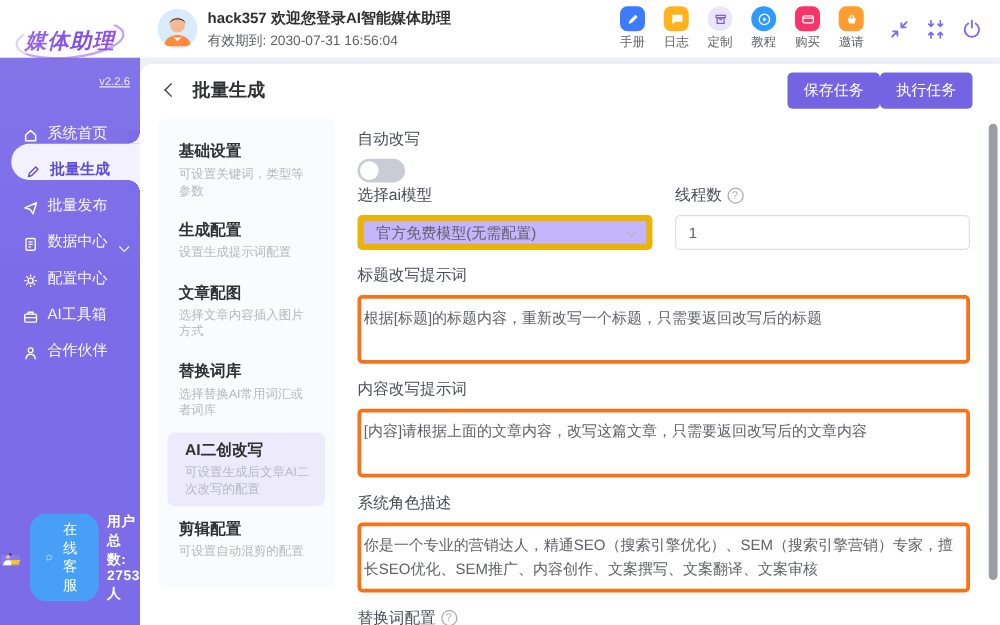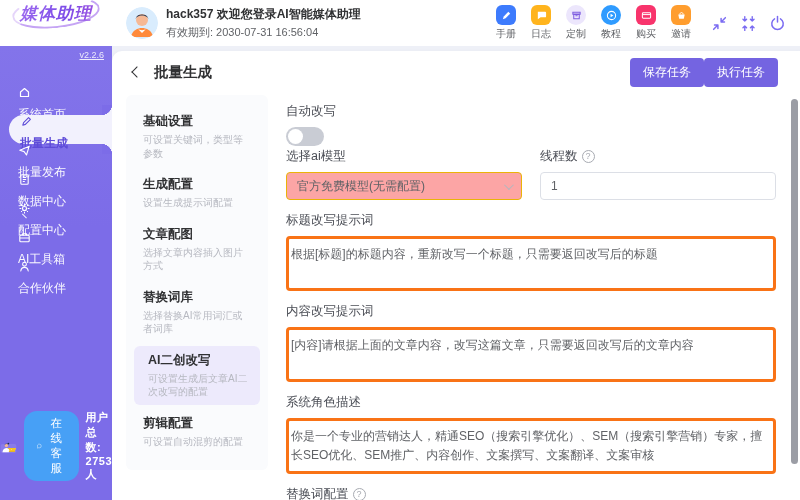--- a/index.html
+++ b/index.html
@@ -2,44 +2,44 @@
 <html><head>
 <meta charset="utf-8">
 <style>
   * { margin:0; padding:0; box-sizing:border-box; }
   html,body { width:800px; height:500px; overflow:hidden; }
   body { font-family:"Liberation Sans","DejaVu Sans",sans-serif; background:#eef0f7; }
   .app { position:relative; width:800px; height:500px; }
 
   
   .topbar { position:absolute; top:0; left:0; right:0; height:46px; background:#fff; display:flex; align-items:center; z-index:5; }
-  .logo-box { width:112px; height:46px; display:flex; align-items:flex-start; justify-content:center; flex:0 0 112px; }
+  .logo-box { width:112px; height:46px; display:flex; align-items:flex-end; justify-content:center; flex:0 0 112px; }
   .logo-text { font-size:17px; font-weight:800; font-style:italic; color:#8b53e8; letter-spacing:1px;
     background:linear-gradient(100deg,#a06cf0,#7d4de8 60%,#9e52e0); -webkit-background-clip:text; background-clip:text; -webkit-text-fill-color:transparent;
     position:relative; padding:2px 4px; }
   .logo-text::after { content:""; position:absolute; left:-4px; right:-4px; top:-3px; bottom:-1px; border:2px solid rgba(150,90,235,.55); border-radius:50%; transform:rotate(-6deg); border-top-color:transparent; border-left-color:rgba(150,90,235,.25); }
   .user-block { display:flex; align-items:center; gap:8px; margin-left:14px; }
   .avatar { width:32px; height:32px; border-radius:50%; overflow:hidden; flex:0 0 32px; }
   .user-lines { display:flex; flex-direction:column; gap:2px; }
   .user-line1 { font-size:12px; color:#303133; font-weight:700; }
   .user-line2 { font-size:11px; color:#606266; }
   .top-right { margin-left:auto; display:flex; align-items:center; gap:14px; padding-right:14px; }
   .quick-links { display:flex; gap:15px; }
   .qlink { display:flex; flex-direction:column; align-items:center; gap:2px; cursor:pointer; }
   .qicon-badge { width:20px; height:20px; border-radius:6px; display:flex; align-items:center; justify-content:center; }
   .qicon-badge.round { border-radius:50%; }
   .qlink-label { font-size:10px; color:#606266; }
   .win-controls { display:flex; align-items:center; gap:12px; margin-left:6px; }
   .win-controls svg { display:block; cursor:pointer; }
 
   
   .sidebar { position:absolute; top:46px; left:0; bottom:0; width:112px; background:linear-gradient(180deg,#8374ea 0%,#7c6ce8 40%,#7c6ce8 100%); z-index:4; }
-  .version { position:absolute; top:4px; right:8px; font-size:9px; color:rgba(255,255,255,.85);text-decoration:underline; }
+  .version { position:absolute; top:14px; right:8px; font-size:9px; color:rgba(255,255,255,.85);text-decoration:underline; }
   .menu { margin-top:40px; display:flex; flex-direction:column; }
-  .menu-item { position:relative; height:29px; display:flex; align-items:flex-start; gap:7px; padding-left:18px; color:rgba(255,255,255,.95); font-size:12px; cursor:pointer;flex-direction:column; }
+  .menu-item { position:relative; height:29px; display:flex; align-items:flex-end; gap:7px; padding-left:18px; color:rgba(255,255,255,.95); font-size:12px; cursor:pointer; }
   .menu-item svg { flex:0 0 13px; }
   .menu-item.active { background:#f2f1fd; margin-left:9px; padding-left:11px; border-radius:15px 0 0 15px; color:#5e4bd8; font-weight:700; }
   .menu-item.active::before { content:""; position:absolute; right:0; top:-10px; width:10px; height:10px;
     background:radial-gradient(circle 10px at 0 0,#7c6ce8 98%,#f2f1fd 100%); }
   .menu-item.active::after { content:""; position:absolute; right:0; bottom:-10px; width:10px; height:10px;
     background:radial-gradient(circle 10px at 0 100%,#7c6ce8 98%,#f2f1fd 100%); }
   .chev-down { width:6px; height:6px; border-right:1.4px solid rgba(255,255,255,.9); border-bottom:1.4px solid rgba(255,255,255,.9); transform:rotate(45deg) translateY(-2px); margin-left:2px; }
   .side-bottom { position:absolute; bottom:10px; left:0; width:112px; display:flex; align-items:center; gap:7px; }
   .illustration { width:98px; height:88px; }
   .support-btn { display:flex; align-items:center; gap:5px; background:#47a0f6; color:#fff; font-size:11.5px; border:none; border-radius:13px; padding:5px 13px; cursor:pointer; }
@@ -63,21 +63,21 @@
   .step-desc { font-size:10px; color:#b6b8c0; line-height:1.35; }
 
   .form-col { flex:1; min-width:0; padding-top:6px; }
   .f-label { font-size:12.5px; color:#4a4d55; margin:12px 0 7px; display:flex; align-items:center; gap:4px; }
   .f-label:first-child { margin-top:2px; }
   .help-icon { width:13px; height:13px; border:1px solid #a8abb2; color:#a8abb2; border-radius:50%; font-size:9px; display:inline-flex; align-items:center; justify-content:center; line-height:1; }
   .toggle { width:38px; height:19px; border-radius:10px; background:#c9ccd4; position:relative; cursor:pointer; }
   .toggle-knob { position:absolute; left:2px; top:2px; width:15px; height:15px; border-radius:50%; background:#fff; }
   .two-col { display:flex; gap:18px; }
   .col { flex:1; min-width:0; }
-  .select-box { display:flex; align-items:center; justify-content:space-between; height:28px; border:1px solid #eab308; border-radius:4px; padding:0 10px; font-size:12px; color:#606266; cursor:pointer; background:#fca5a5; }
+  .select-box { display:flex; align-items:center; justify-content:space-between; height:28px; border:5px solid #eab308; border-radius:4px; padding:0 10px; font-size:12px; color:#606266; cursor:pointer; background:#c4b5fd; }
   .sel-chev { width:7px; height:7px; border-right:1.4px solid #b4b7be; border-bottom:1.4px solid #b4b7be; transform:rotate(45deg) translateY(-2px); }
   .text-input { width:100%; height:28px; border:1px solid #dcdfe6; border-radius:4px; padding:0 10px; font-size:12px; color:#606266; outline:none; font-family:inherit; }
   textarea.f-area { width:100%; border:3px solid #f97316; border-radius:4px; padding:6px 2px; font-size:12px; color:#606266; line-height:1.55; resize:none; outline:none; font-family:inherit; display:block; }
 
   .replace-panel { border:1px solid #e7e9f0; border-radius:6px; overflow:hidden; }
   .rp-header { display:flex; align-items:center; padding:7px 12px; }
 
   .scrollbar { position:absolute; top:48px; bottom:4px; right:2px; width:7px; }
   .scroll-thumb { position:absolute; top:0; width:7px; height:92%; border-radius:4px; background:#9b9da5; }
 </style>

